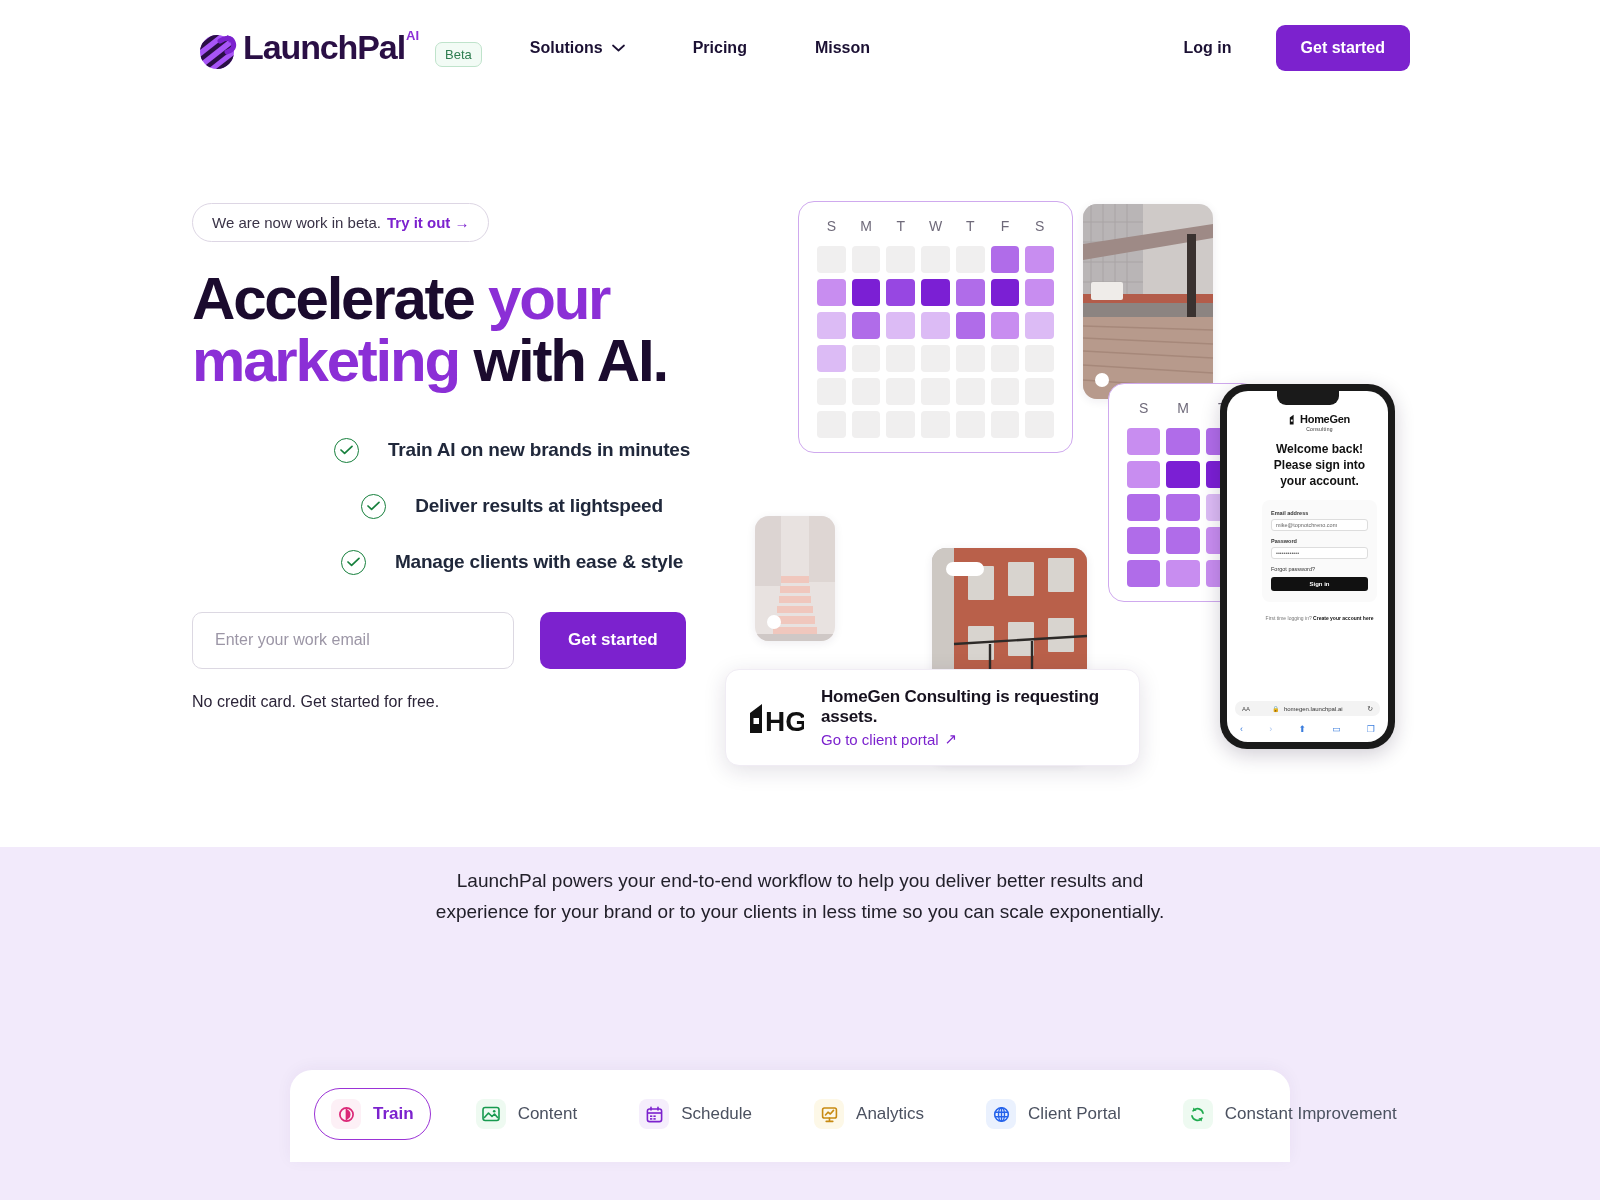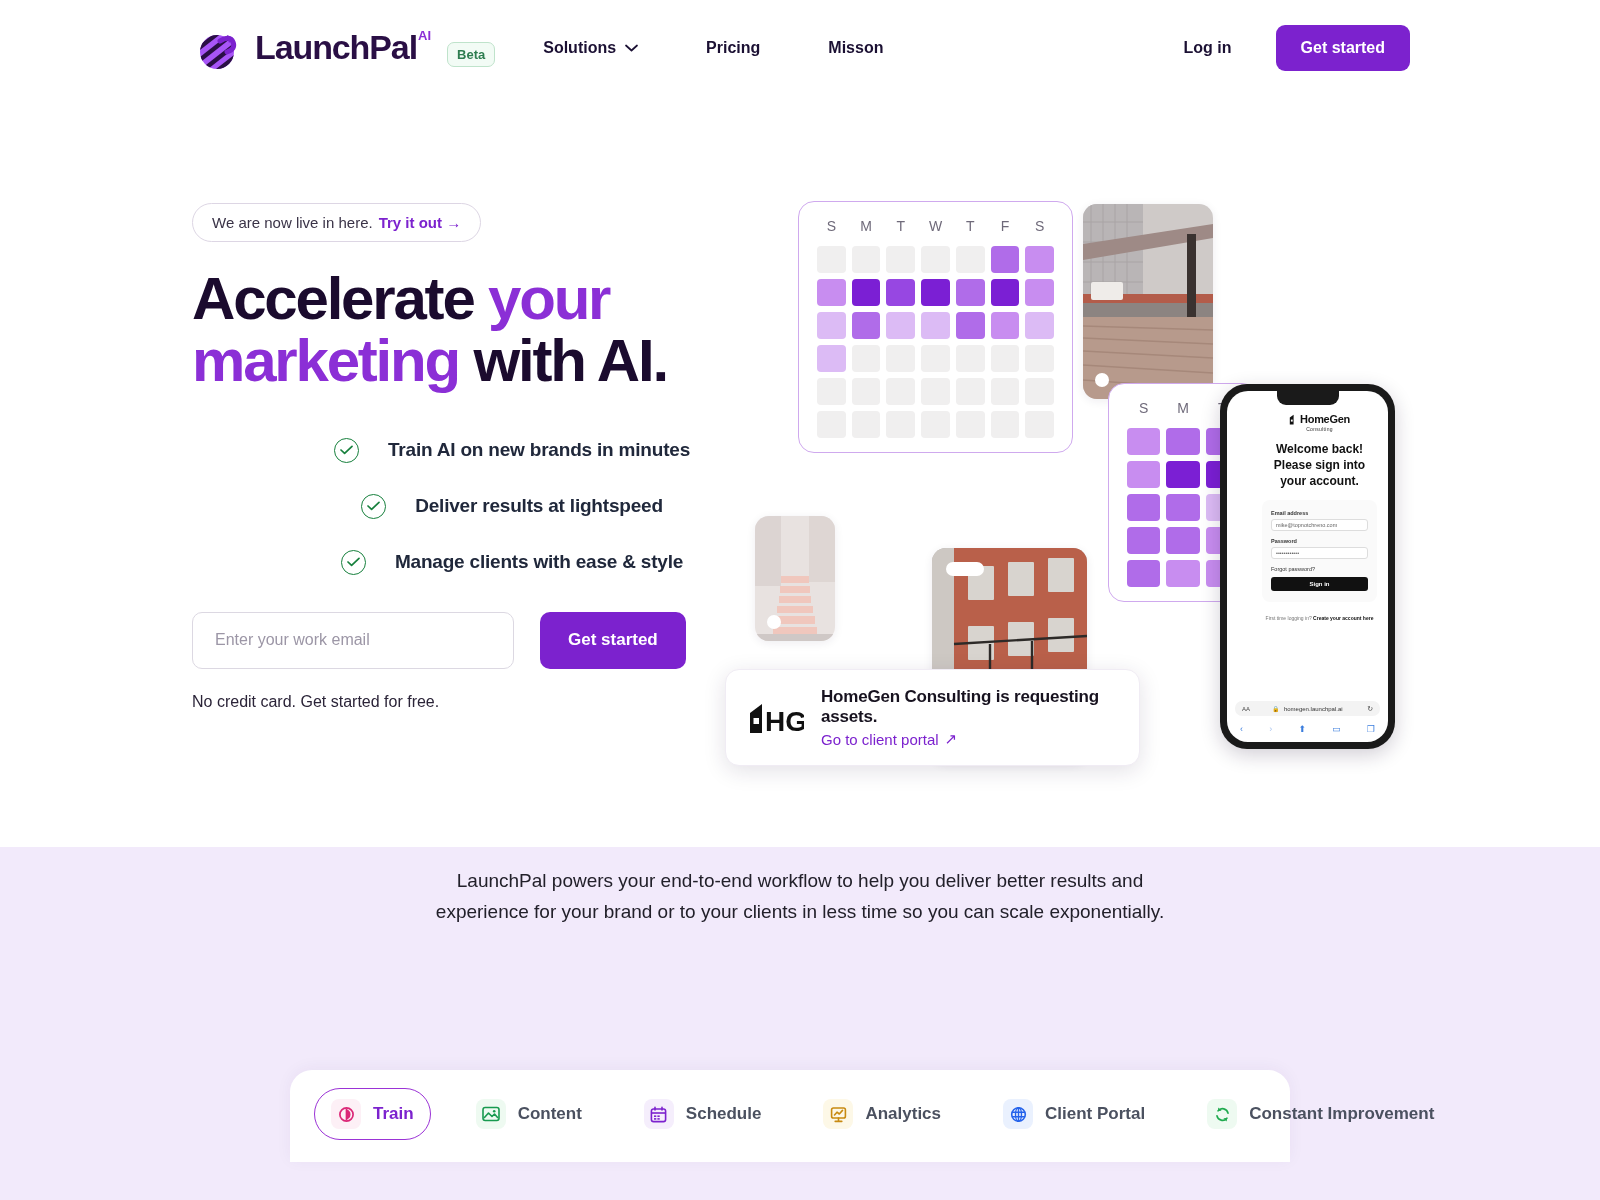--- a/index.html
+++ b/index.html
@@ -14,30 +14,30 @@
 
   
   .nav {
     position: absolute; top: 0; left: 0; width: 1600px; height: 96px;
     display: flex; align-items: center; padding: 0 190px 0 196px;
   }
   .brand { display: flex; align-items: flex-start; gap: 0; }
   .logo-mark { width: 44px; height: 44px; margin-top: 3px; }
   .brand-word {
     font-size: 34px; font-weight: 800; letter-spacing: -1.1px;
-    color: #2a0f45; line-height: 44px; margin-left: 15px;
+    color: #2a0f45; line-height: 44px; margin-left: 3px;
   }
   .brand-sup {
     font-size: 13px; font-weight: 800; color: #8b2fd6;
     margin-left: 1px; margin-top: 4px; line-height: 1;
   }
   .beta-badge {
     margin-left: 16px; margin-top: 12px;
     border: 1px solid #bfe3cb; background: #f2fbf5; color: #2e7d50;
-    font-size: 13px; font-weight: 700; border-radius: 7px;
+    font-size: 13px; font-weight: 400; border-radius: 7px;
     padding: 5px 9px; line-height: 1;
   }
   .nav-links { display: flex; align-items: center; gap: 0; margin-left: 48px; }
   .nav-link {
     font-size: 16px; font-weight: 700; color: #1b1033;
     display: flex; align-items: center; gap: 9px; padding: 8px 0;
   }
   .nav-link + .nav-link { margin-left: 68px; }
   .chev { display: inline-block; }
   .nav-right { margin-left: auto; display: flex; align-items: center; gap: 44px; }
@@ -202,21 +202,21 @@
   }
   .tab {
     display: flex; align-items: center; gap: 12px; padding: 10px 16px;
     border-radius: 999px; border: 1.5px solid transparent;
   }
   .tab.active { border-color: #9b33d6; }
   .tab-ico {
     width: 30px; height: 30px; border-radius: 8px; flex: none;
     display: flex; align-items: center; justify-content: center;
   }
-  .tab-label { font-size: 17px; font-weight: 700; color: #4b5160; white-space: nowrap; }
+  .tab-label { font-size: 17px; font-weight: 400; color: #4b5160; white-space: nowrap; }
   .tab.active .tab-label { color: #7c22ce; font-weight: 700; }
   .tab-gap { width: 28px; flex: none; }
 </style>
 </head>
 <body>
 
 <div class="nav">
   <div class="brand">
     <svg class="logo-mark" viewBox="0 0 44 44">
       <defs>
@@ -261,21 +261,21 @@
   <div class="nav-right">
     <a class="login">Log in</a>
     <button class="btn-primary">Get started</button>
   </div>
 </div>
 
 <section class="hero">
   <div class="hero-left">
 
     <div class="pill">
-      <span>We are now live in here.</span>
+      <span>We are now work in beta.</span>
       <span class="pill-link">Try it out →</span>
     </div>
 
     <h1 class="headline">
       <span>Accelerate </span><span class="accent">your</span><br>
       <span class="accent">marketing</span><span> with AI.</span>
     </h1>
 
     <ul class="feat-list">
       <li class="feat">

